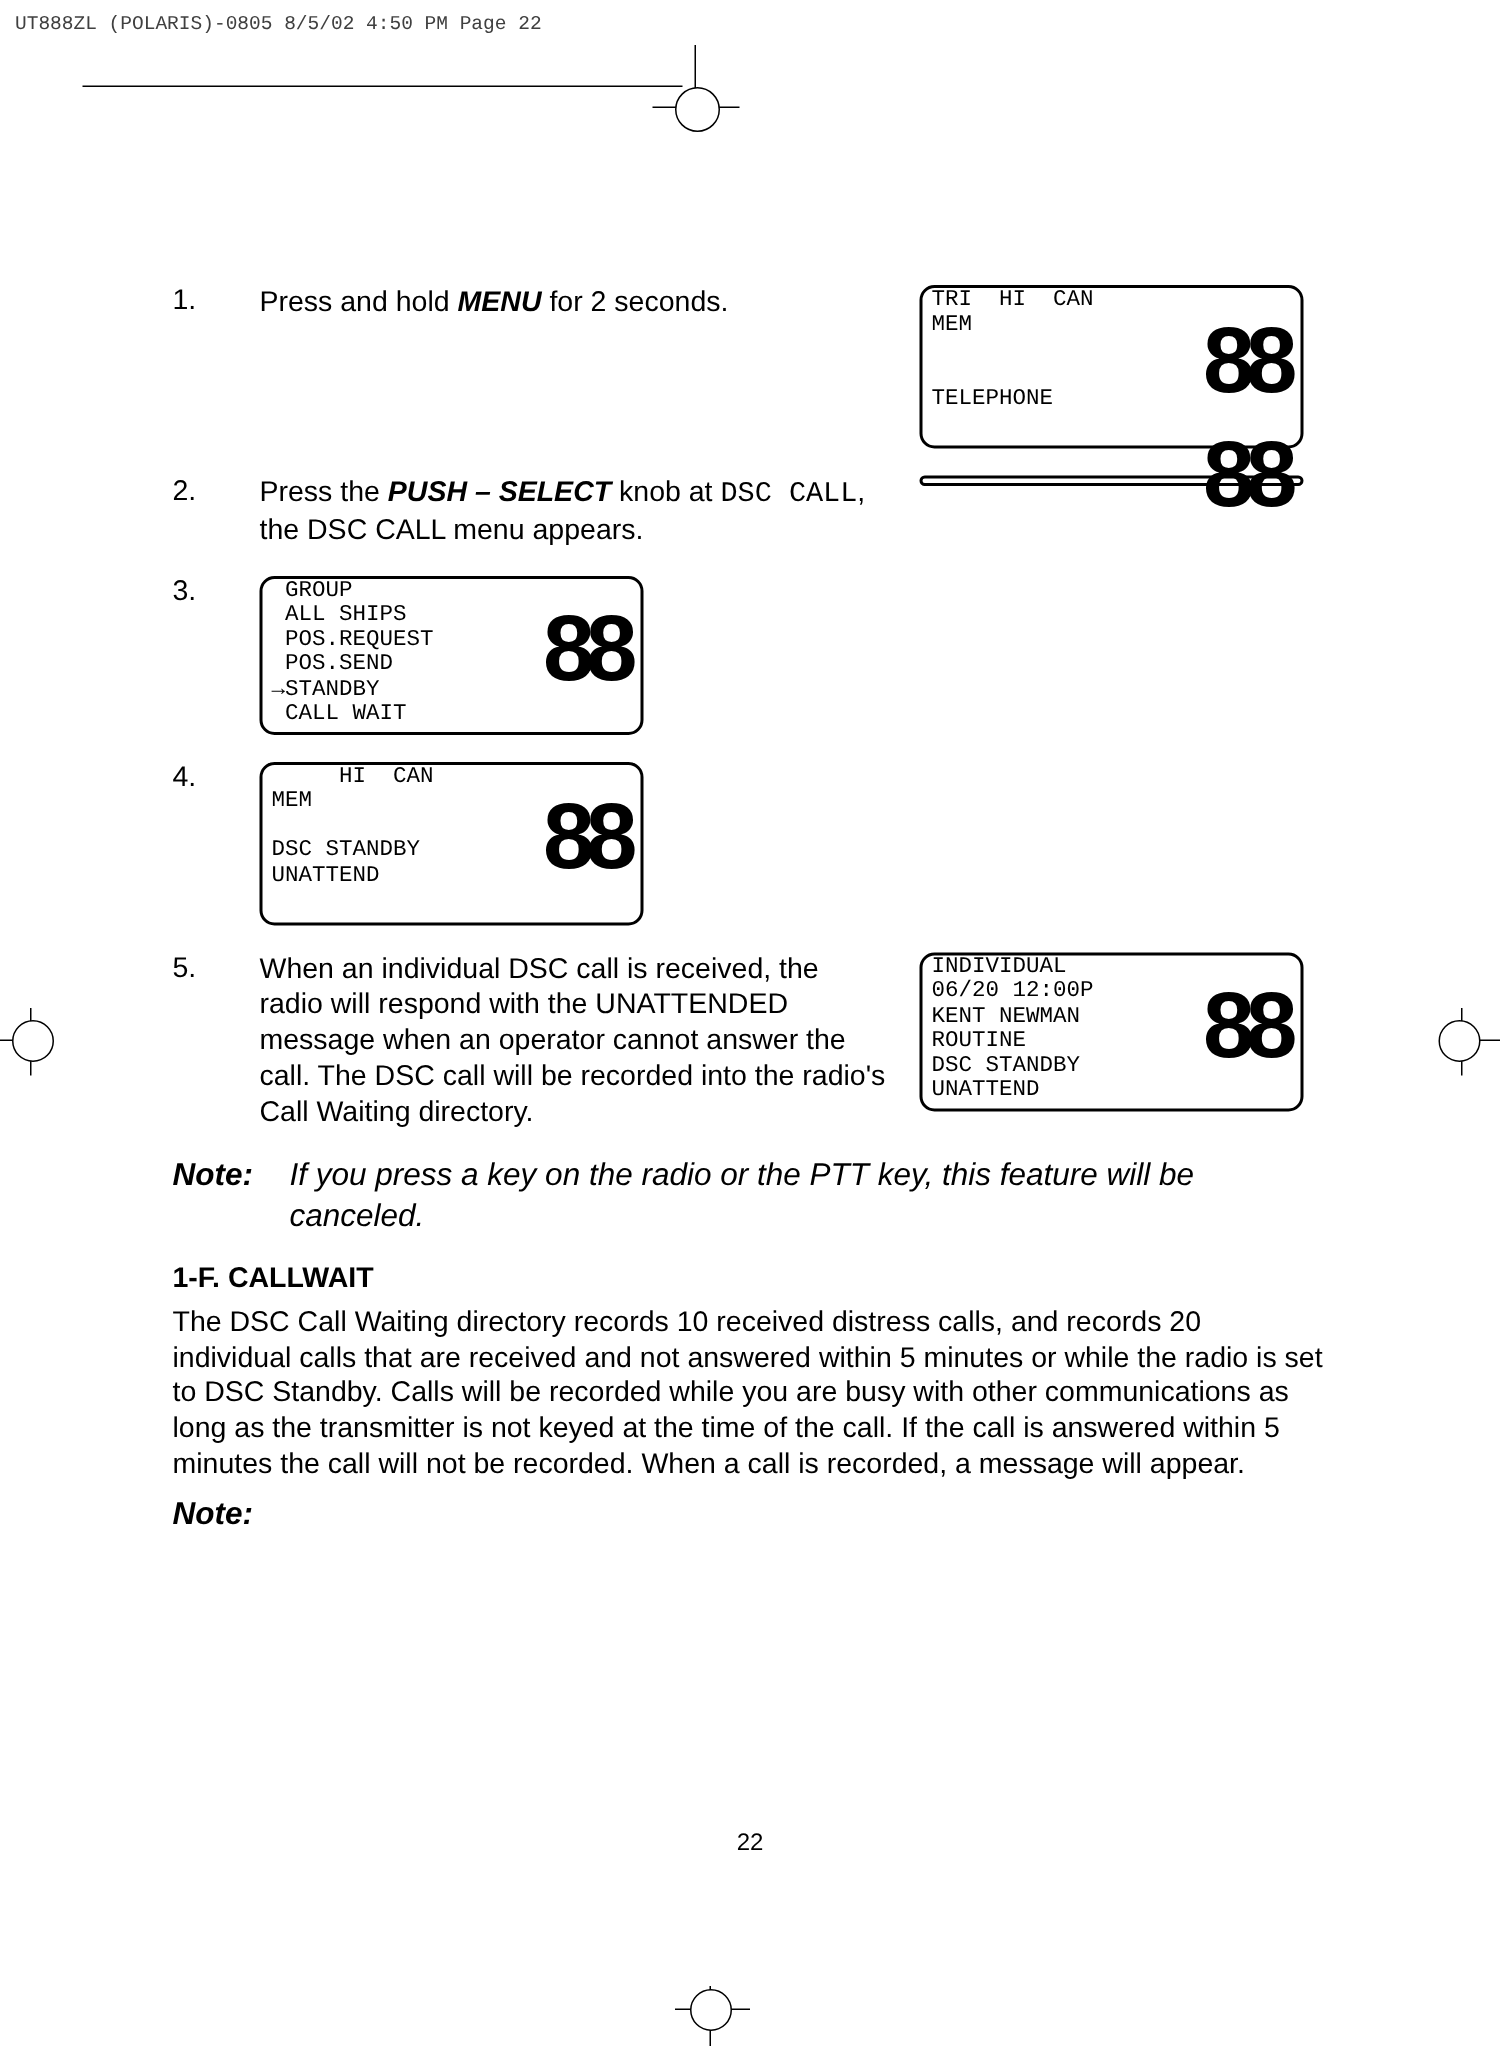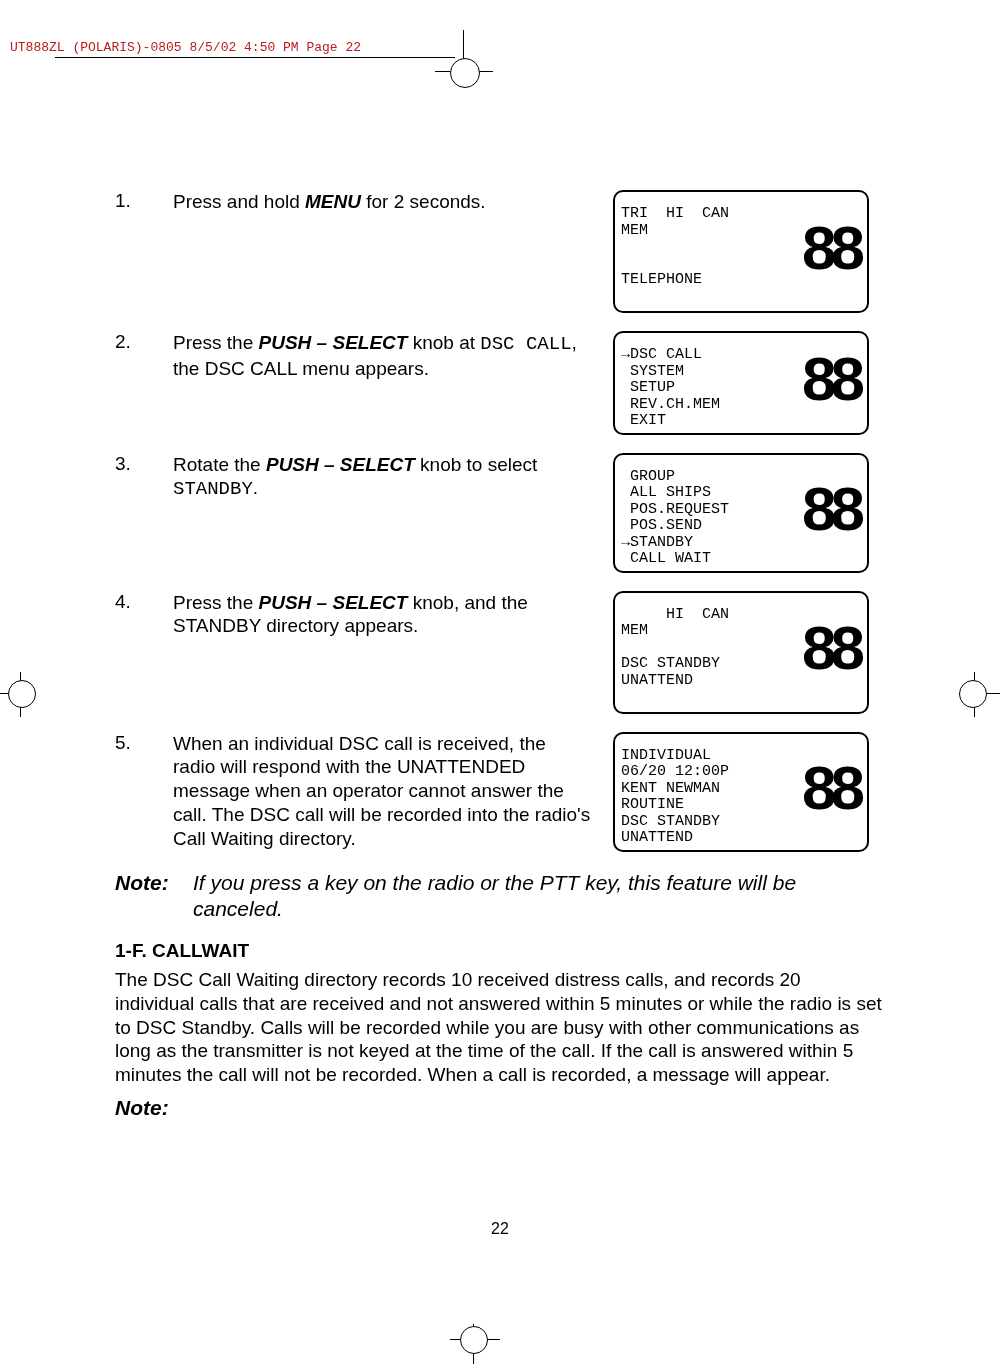--- a/index.html
+++ b/index.html
@@ -11,22 +11,21 @@
     width: 1000px;
     height: 1364px;
     position: relative;
   }
   .header {
     position: absolute;
     top: 8px;
     left: 10px;
     font-size: 13px;
     font-family: "Courier New", monospace;
-    color: #b91c1c;
-    margin-top: 32px;
+    color: #404040;
   }
   .crop-mark {
     position: absolute;
     top: 30px;
     left: 435px;
     width: 60px;
     height: 60px;
   }
   .crop-mark .circle {
     position: absolute;
@@ -90,21 +89,21 @@
   .body-text .mono { font-family: "Courier New", monospace; }
 
   .lcd {
     width: 240px;
     border: 2px solid #000;
     border-radius: 10px;
     font-family: "Courier New", monospace;
     font-size: 15px;
     line-height: 1.1;
     position: relative;
-    padding: 14px 6px 3px 6px;
+    padding: 0 6px 3px 6px;
     flex-shrink: 0;
   }
   .lcd .left-col {
     display: inline-block;
     vertical-align: top;
     white-space: pre;
   }
   .lcd .big88 {
     position: absolute;
     right: 8px;
@@ -202,54 +201,43 @@
         </div>
     </div>
   </div>
 
   <div class="row">
     <div class="num">2.</div>
     <div class="body-text">
       <span>Press the </span><span class="bi">PUSH – SELECT</span><span> knob at </span><span class="mono">DSC CALL</span><span>, the DSC CALL menu appears.</span>
     </div>
     <div class="lcd">
-      <div class="left-col">→DSC CALL
- SYSTEM
- SETUP
- REV.CH.MEM
- EXIT</div>
       <div class="big88">
           <span>88</span>
         </div>
     </div>
   </div>
 
   <div class="row">
     <div class="num">3.</div>
-    <div class="body-text">
-      <span>Rotate the </span><span class="bi">PUSH – SELECT</span><span> knob to select </span><span class="mono">STANDBY</span><span>.</span>
-    </div>
     <div class="lcd">
       <div class="left-col"> GROUP
  ALL SHIPS
  POS.REQUEST
  POS.SEND
 →STANDBY
  CALL WAIT</div>
       <div class="big88">
           <span>88</span>
         </div>
     </div>
   </div>
 
   <div class="row">
     <div class="num">4.</div>
-    <div class="body-text">
-      <span>Press the </span><span class="bi">PUSH – SELECT</span><span> knob, and the STANDBY directory appears.</span>
-    </div>
     <div class="lcd minh2">
       <div class="left-col">     HI  CAN
 MEM
 
 DSC STANDBY
 UNATTEND</div>
       <div class="big88">
           <span>88</span>
         </div>
     </div>

